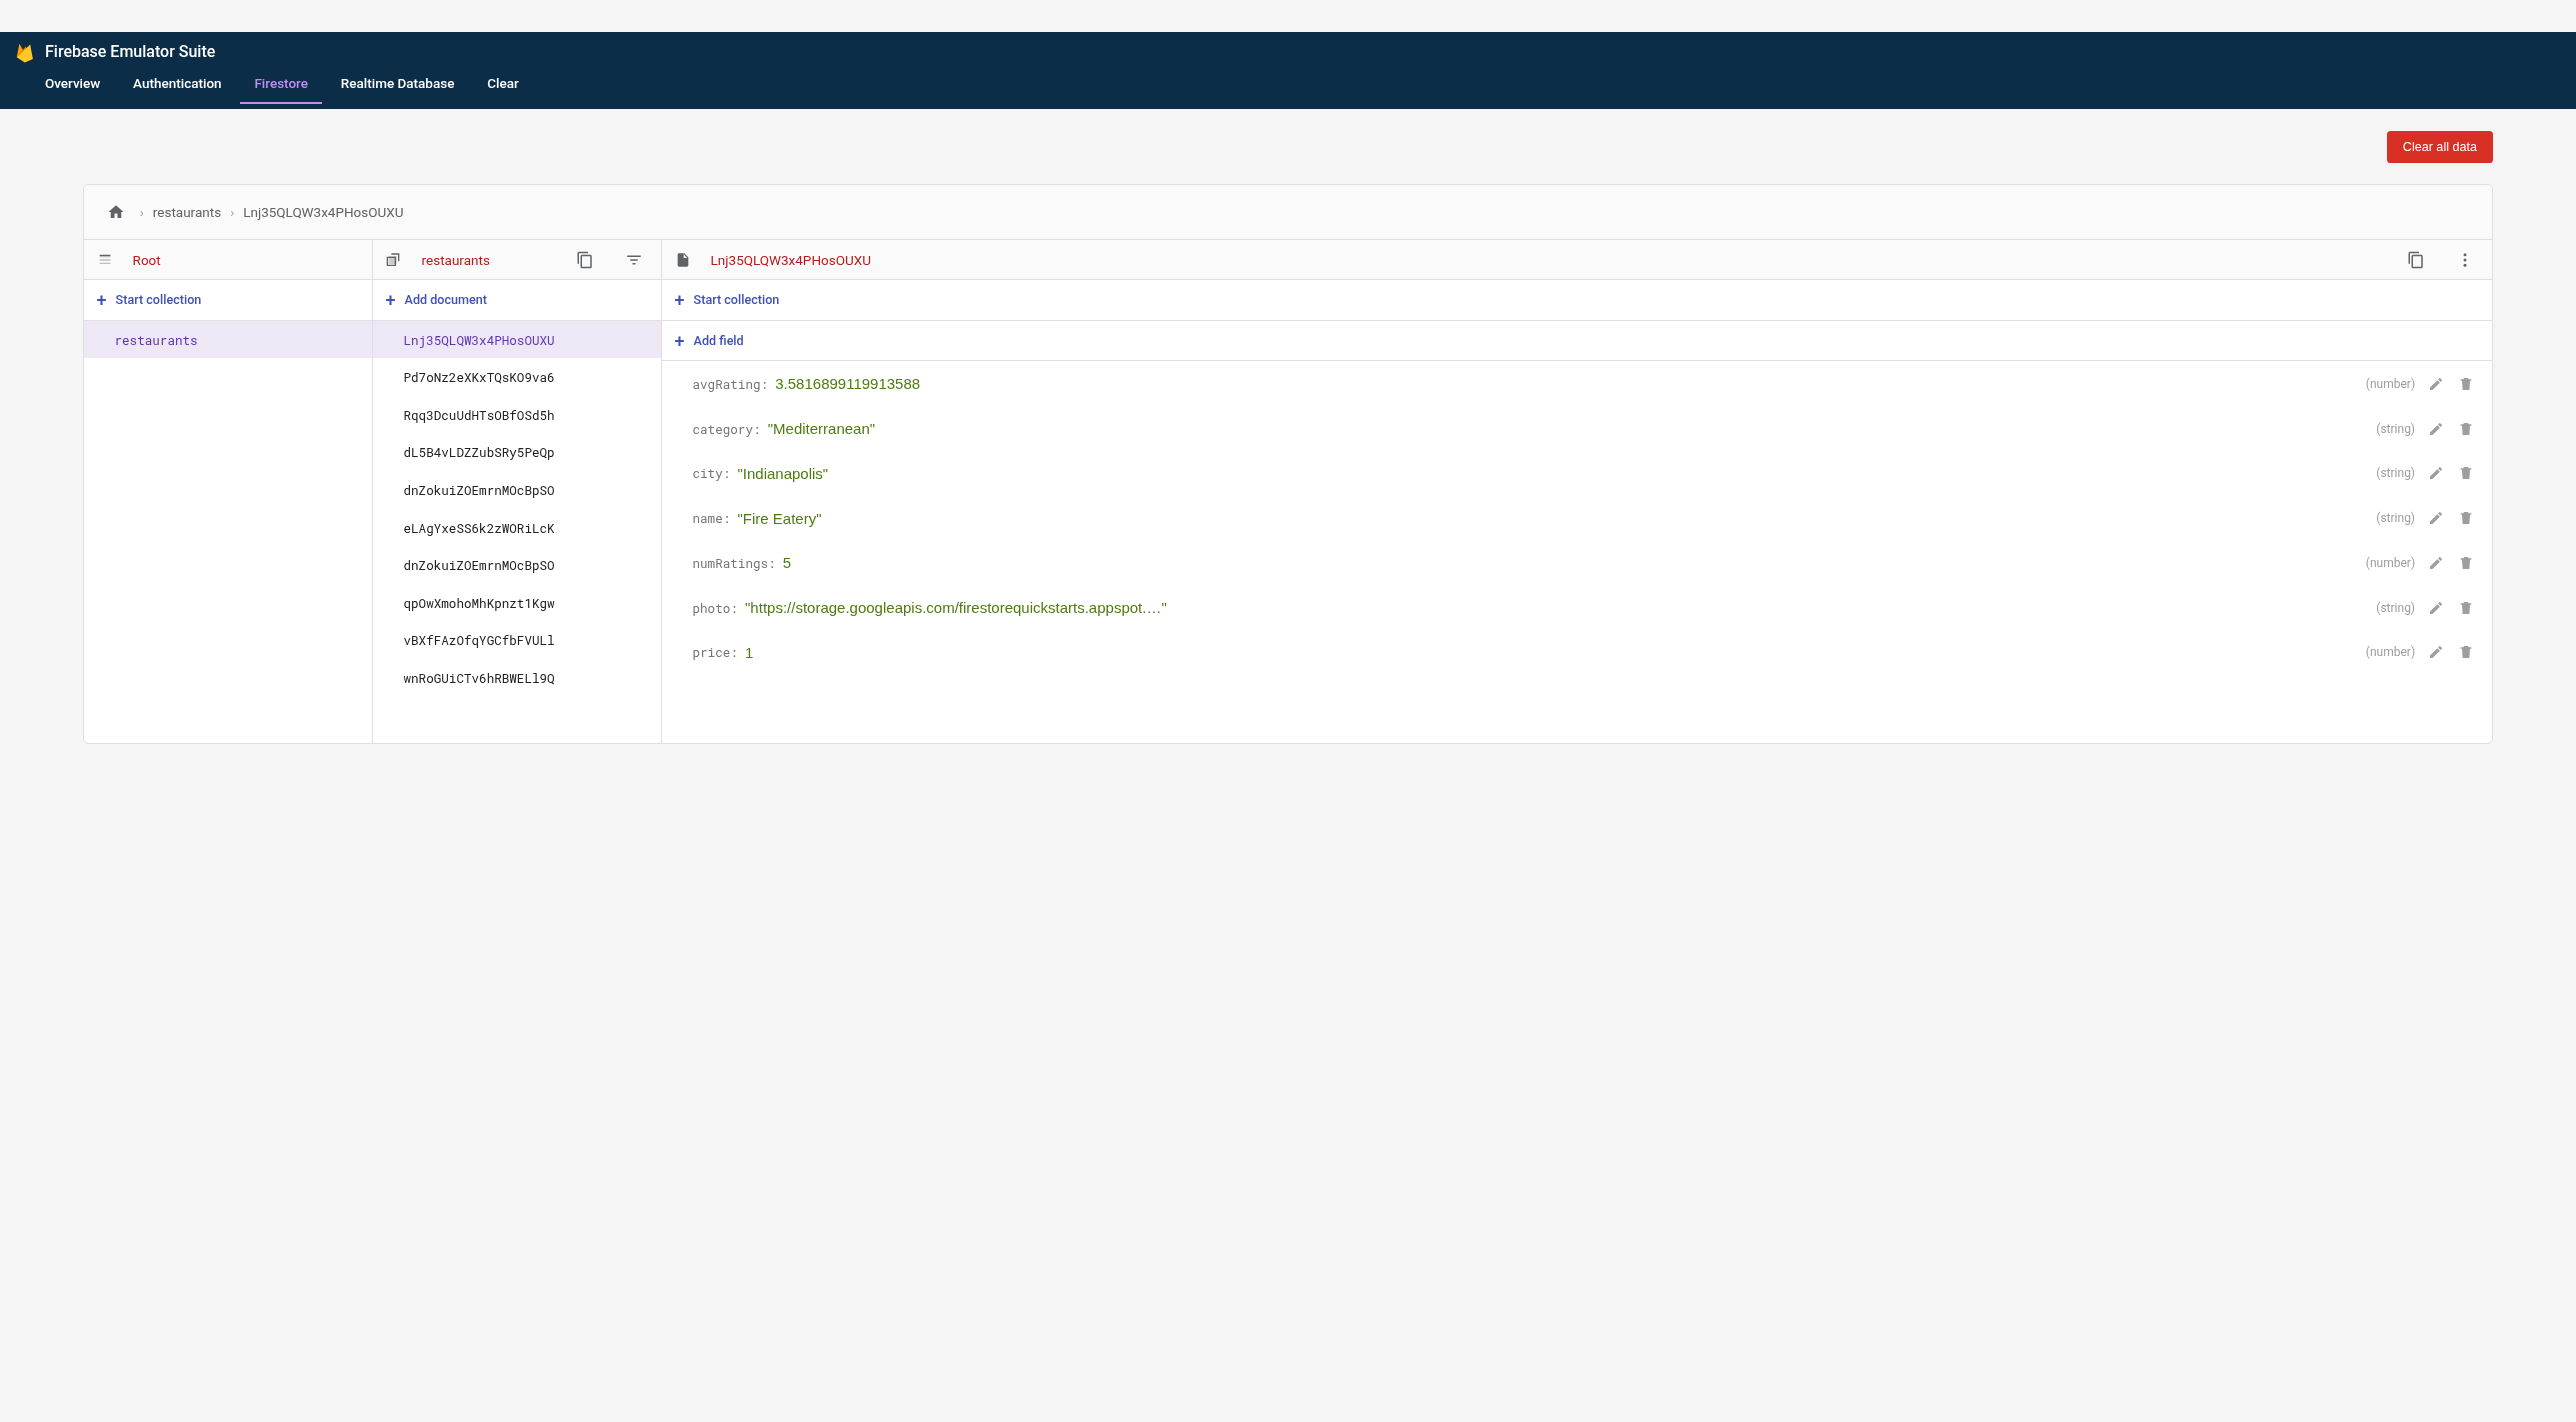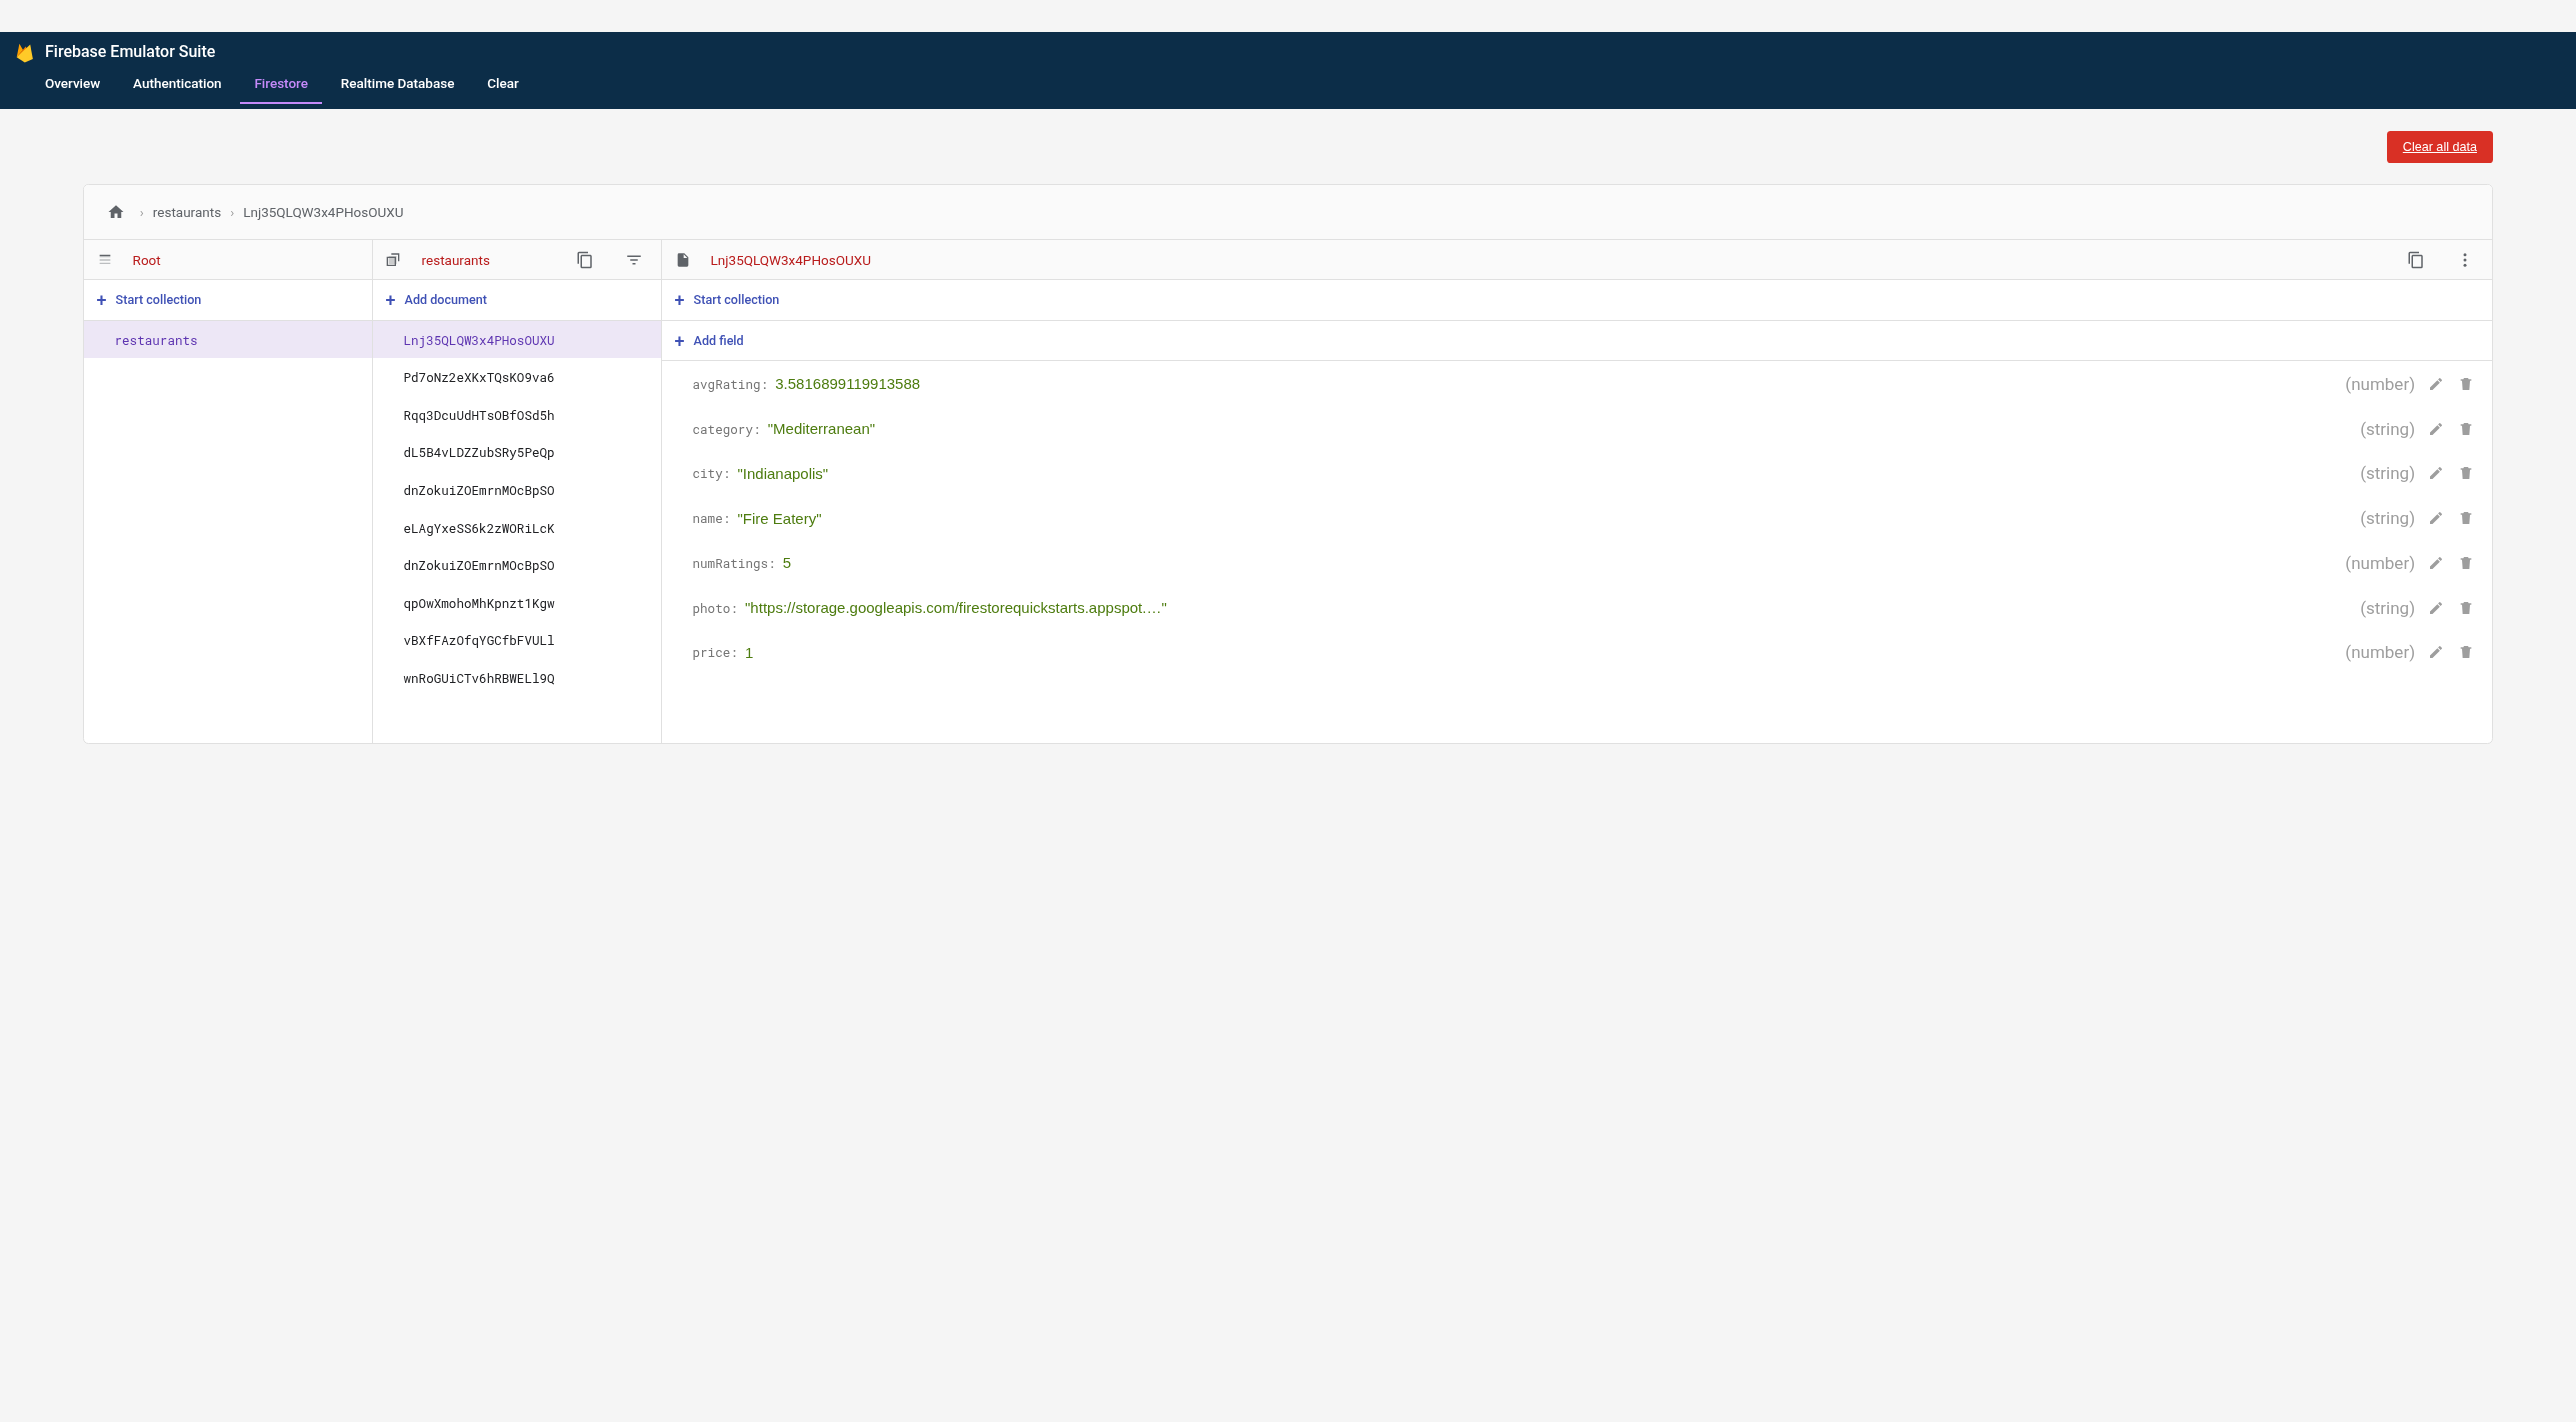--- a/index.html
+++ b/index.html
@@ -8,21 +8,21 @@
 .header { background: #0c2d48; color: #fff; height: 77px; margin-top: 32px; }
 .header-top { display: flex; align-items: center; padding: 9px 14.4px 0 14.4px; gap: 9px; }
 .header-title { font-size: 16px; font-weight: 500; }
 .nav { display: flex; gap: 4px; padding-left: 30.5px; }
 .nav-tab { padding: 12.6px 14.4px 10.8px; color: #fff; cursor: pointer; font-weight: 500; font-size: 13.5px; border-bottom: 2.7px solid transparent; }
 .nav-tab.active { color: #c58af9; border-bottom-color: #c58af9; text-align: right; }
 
 .firebase-logo { width: 21.6px; height: 21.6px; }
 
 .actions-bar { display: flex; justify-content: flex-end; padding: 21.6px 83px 0 83px; }
-.clear-btn { background: #d93025; color: #fff; border: none; border-radius: 3.6px; padding: 9px 16px; font-size: 12.6px; font-weight: 500; cursor: pointer; text-decoration: underline; }
+.clear-btn { background: #d93025; color: #fff; border: none; border-radius: 3.6px; padding: 9px 16px; font-size: 12.6px; font-weight: 500; cursor: pointer; }
 
 .panel { margin: 21.6px 83px 21.6px 83px; background: #fff; border: 0.9px solid #e0e0e0; border-radius: 5.4px; overflow: hidden; }
 .breadcrumb { display: flex; align-items: center; padding: 12.6px 18px; border-bottom: 0.9px solid #e0e0e0; gap: 9px; color: #5f6368; font-size: 13.5px; background: #fafafa; }
 .chev { color: #9e9e9e; }
 .bc-seg { cursor: pointer; }
 
 .columns { display: flex; height: 503px; }
 .col { border-right: 0.9px solid #e0e0e0; display: flex; flex-direction: column; overflow: hidden; }
 .col:last-child { border-right: none; }
 .col-root { width: 289px; }
@@ -37,21 +37,21 @@
 .action-row .plus { color: #3f51b5; font-size: 18px; line-height: 1; }
 
 .list { flex: 1; overflow-y: auto; }
 .list-item { padding: 10.8px 12.6px 10.8px 30.5px; font-family: "Roboto Mono", Menlo, Consolas, monospace; font-size: 12.6px; cursor: pointer; color: #202124; }
 .list-item.selected { background: #ede7f6; color: #5e35b1; }
 
 .fields { flex: 1; overflow-y: auto; }
 .field-row { display: flex; align-items: center; padding: 9px 12.6px 9px 30.5px; gap: 7.2px; }
 .field-key { font-family: "Roboto Mono", Menlo, Consolas, monospace; color: #757575; font-size: 12.6px; }
 .field-val { font-family: -apple-system, sans-serif; flex: 1; font-size: 15px; color: #4d7c0f; white-space: nowrap; overflow: hidden; text-overflow: ellipsis; }
-.field-type { color: #9e9e9e; font-size: 17px; }
+.field-type { color: #9e9e9e; font-size: 12px; }
 .field-actions { display: flex; gap: 3.6px; }
 
 svg { display: block; }
 </style>
 </head>
 <body>
 
 <div class="header">
   <div class="header-top">
     <span>

